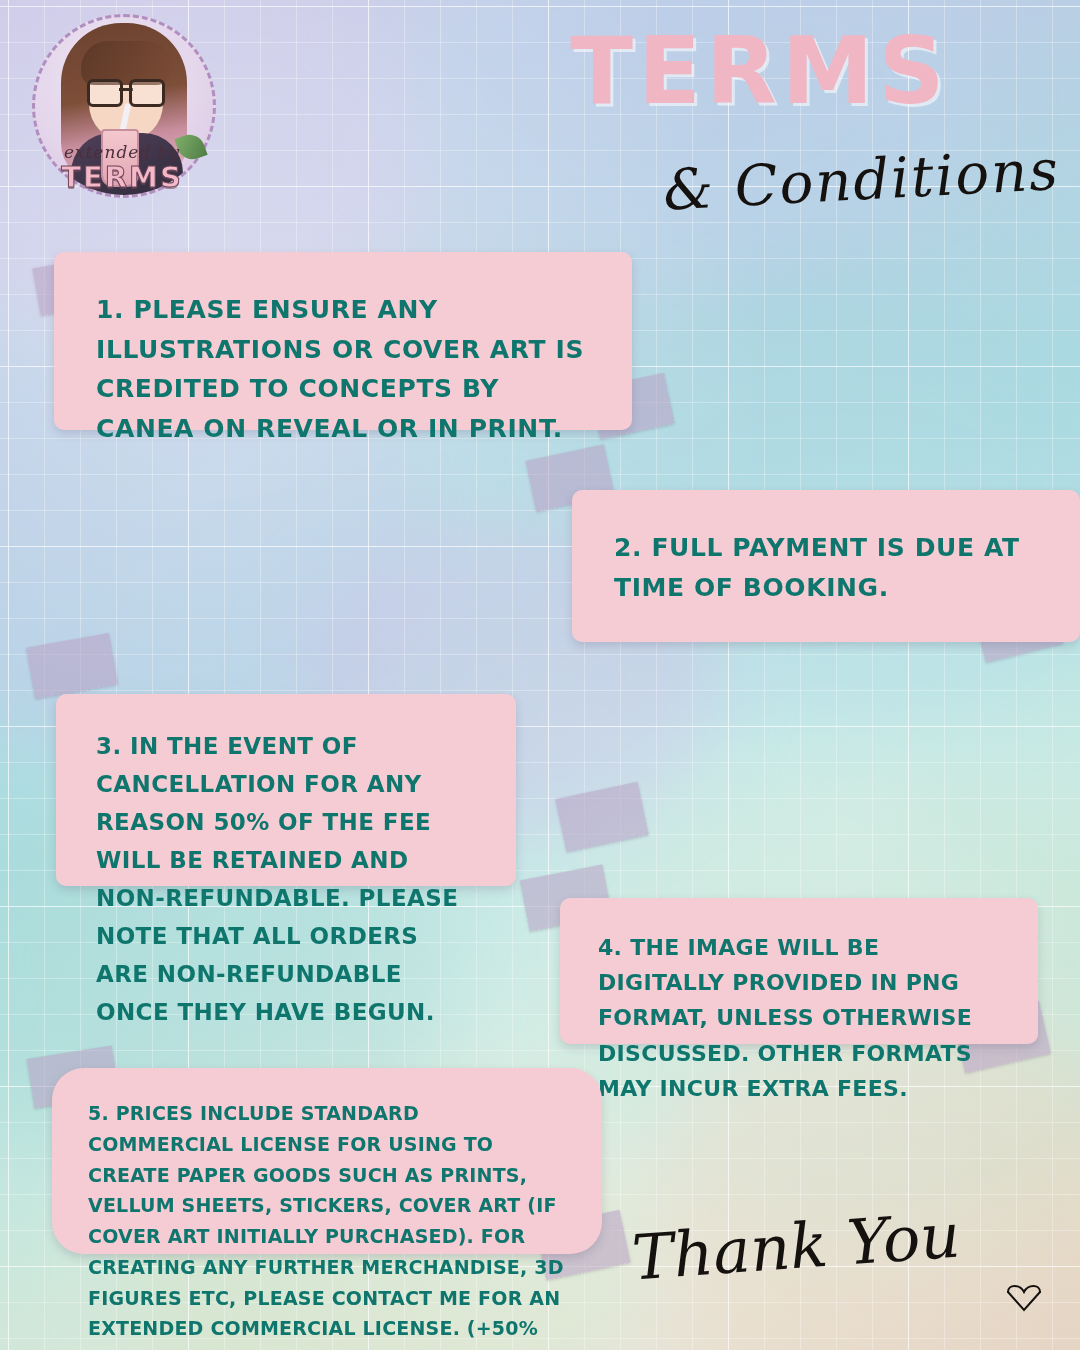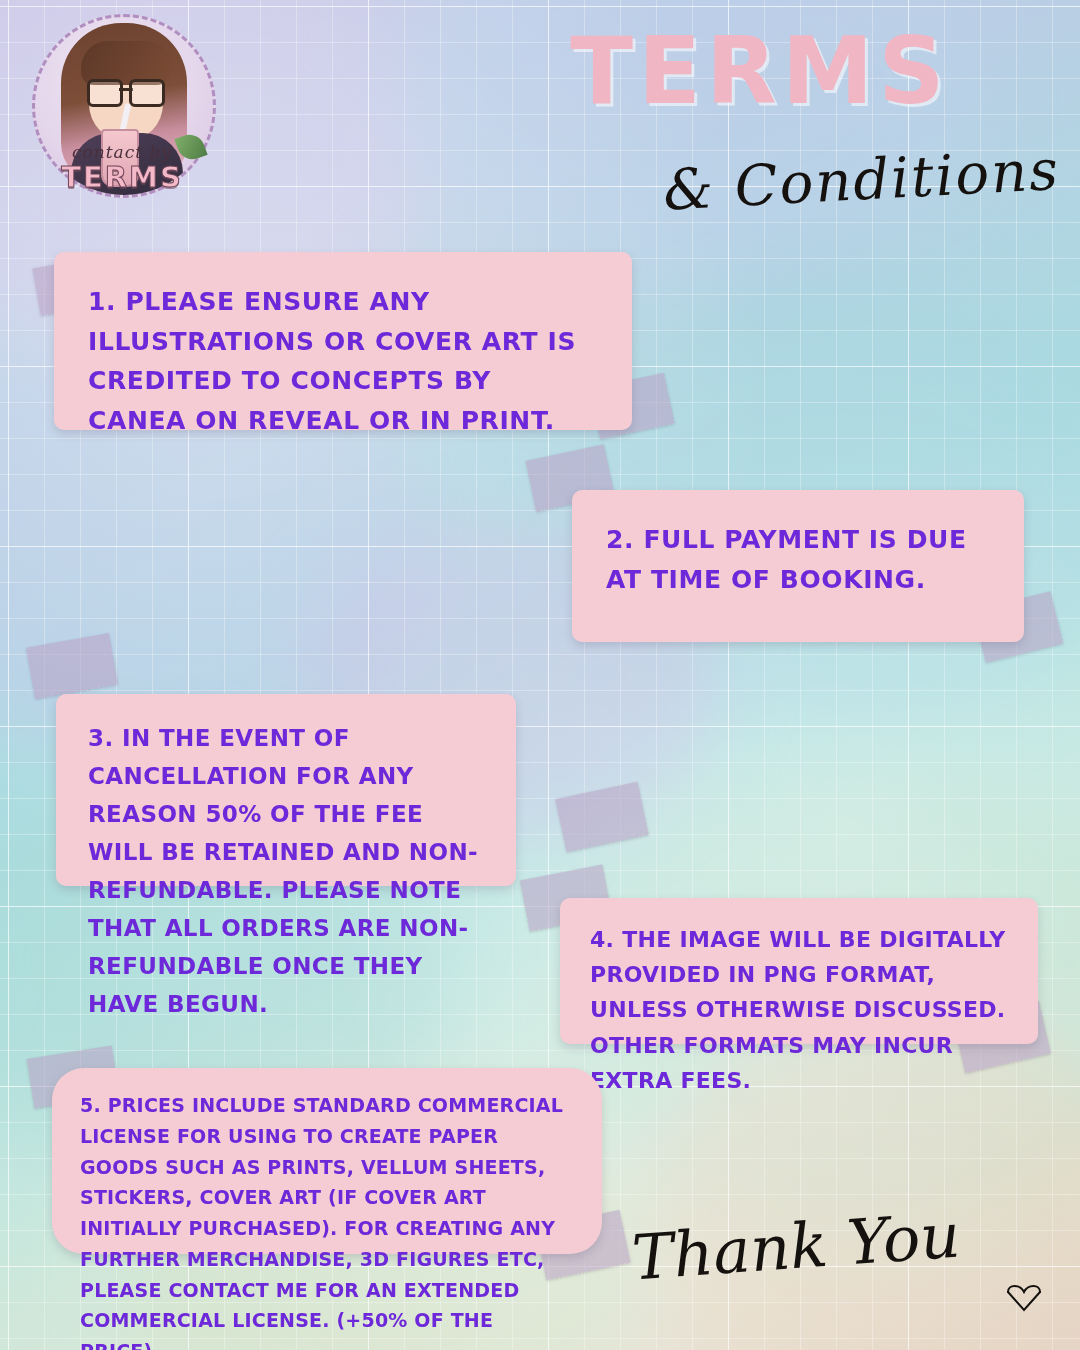--- a/index.html
+++ b/index.html
@@ -225,37 +225,37 @@
     box-shadow: 0 1px 3px rgba(70,50,80,0.18);
   }
   .card {
     position: absolute;
     background: #f6ccd4;
     border-radius: 10px;
     box-shadow: 0 4px 10px rgba(80,60,90,0.18);
     box-sizing: border-box;
   }
   .card p {
-    margin: 8px;
+    margin: 16px;
     font-family: "DejaVu Sans", sans-serif;
     font-weight: bold;
-    color: #6d28d9;
+    color: #0f766e;
     text-transform: uppercase;
   }
 
   
   #tape1a { left: 36px;  top: 262px; width: 70px;  height: 48px; transform: rotate(-10deg); }
   #tape1b { left: 594px; top: 380px; width: 76px;  height: 52px; transform: rotate(-12deg); }
   #card1  { left: 54px;  top: 252px; width: 578px; height: 178px; padding: 22px 26px; }
   #card1 p { font-size: 25px; line-height: 1.58; letter-spacing: 0.6px; }
 
   
   #tape2a { left: 530px; top: 452px; width: 80px;  height: 52px; transform: rotate(-12deg); }
   #tape2b { left: 978px; top: 600px; width: 80px;  height: 54px; transform: rotate(-14deg); }
-  #card2  { left: 572px; top: 490px; width: 452px; height: 152px; padding: 22px 26px; }
+  #card2  { left: 572px; top: 490px; width: 508px; height: 152px; padding: 22px 26px; }
   #card2 p { font-size: 25px; line-height: 1.6; letter-spacing: 0.6px; }
 
   
   #tape3a { left: 30px;  top: 640px; width: 84px;  height: 52px; transform: rotate(-10deg); }
   #tape3b { left: 560px; top: 790px; width: 84px;  height: 54px; transform: rotate(-12deg); }
   #card3  { left: 56px;  top: 694px; width: 460px; height: 192px; padding: 18px 24px; }
   #card3 p { font-size: 23px; line-height: 1.65; letter-spacing: 0.4px; }
 
   
   #tape4a { left: 524px; top: 872px; width: 84px;  height: 52px; transform: rotate(-11deg); }
@@ -317,21 +317,21 @@
         <div class="lens l"></div>
         <div class="bridge"></div>
         <div class="lens r"></div>
       </div>
       <div class="body"></div>
       <div class="straw"></div>
       <div class="cup"></div>
     </div>
     <div class="leaf"></div>
     <div class="brand">
-      <span class="script">contact by</span>
+      <span class="script">extended by</span>
       <span class="name">TERMS</span>
     </div>
   </div>
 
   <div id="title-terms">TERMS</div>
   <div id="title-conditions">&amp; Conditions</div>
 
   <div class="tape" id="tape1a"></div>
   <div class="tape" id="tape1b"></div>
   <div class="card" id="card1">

